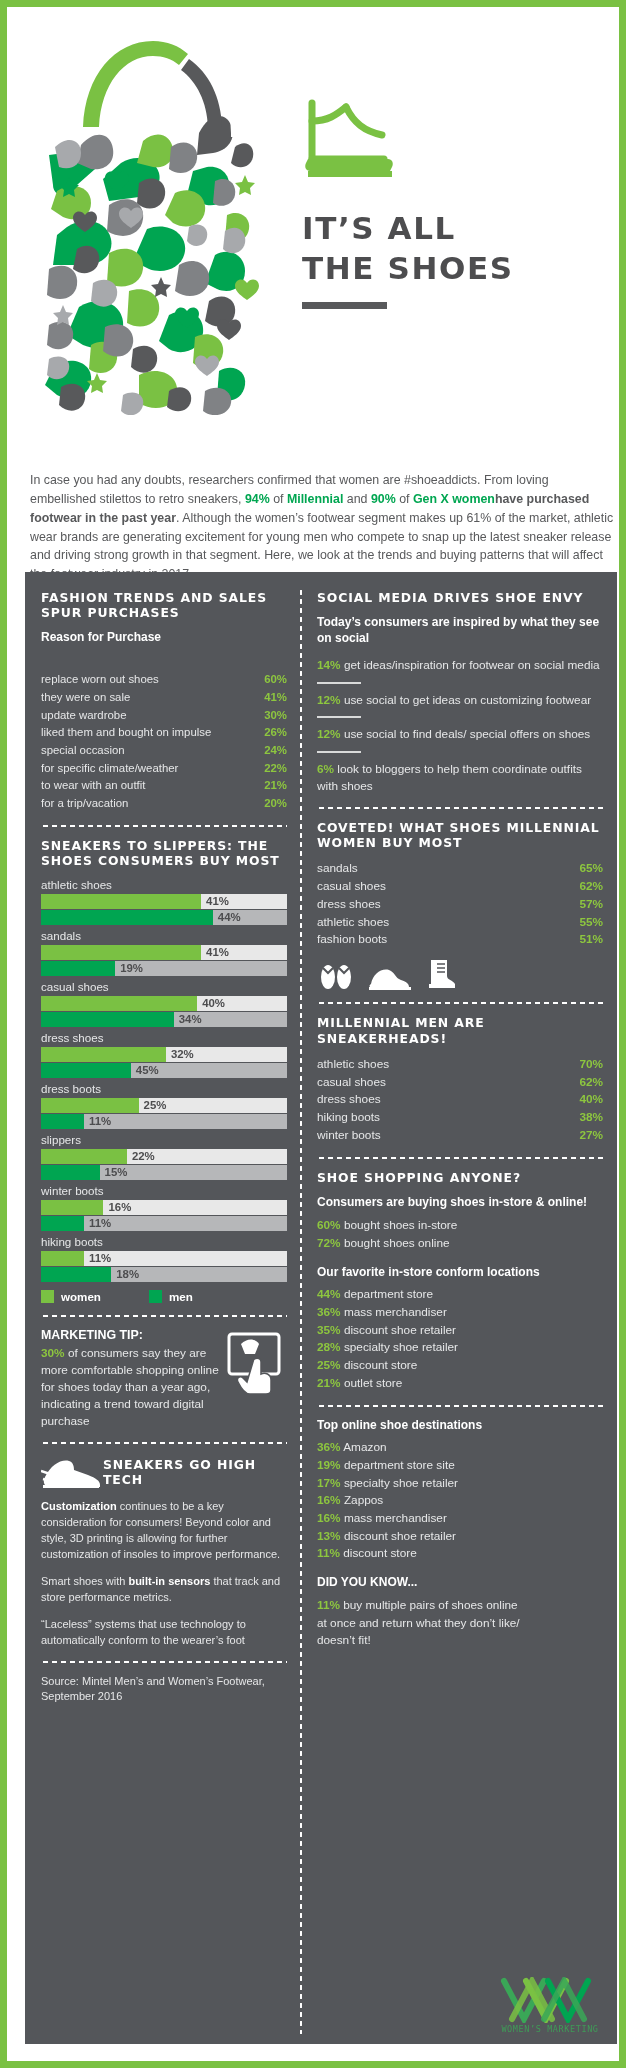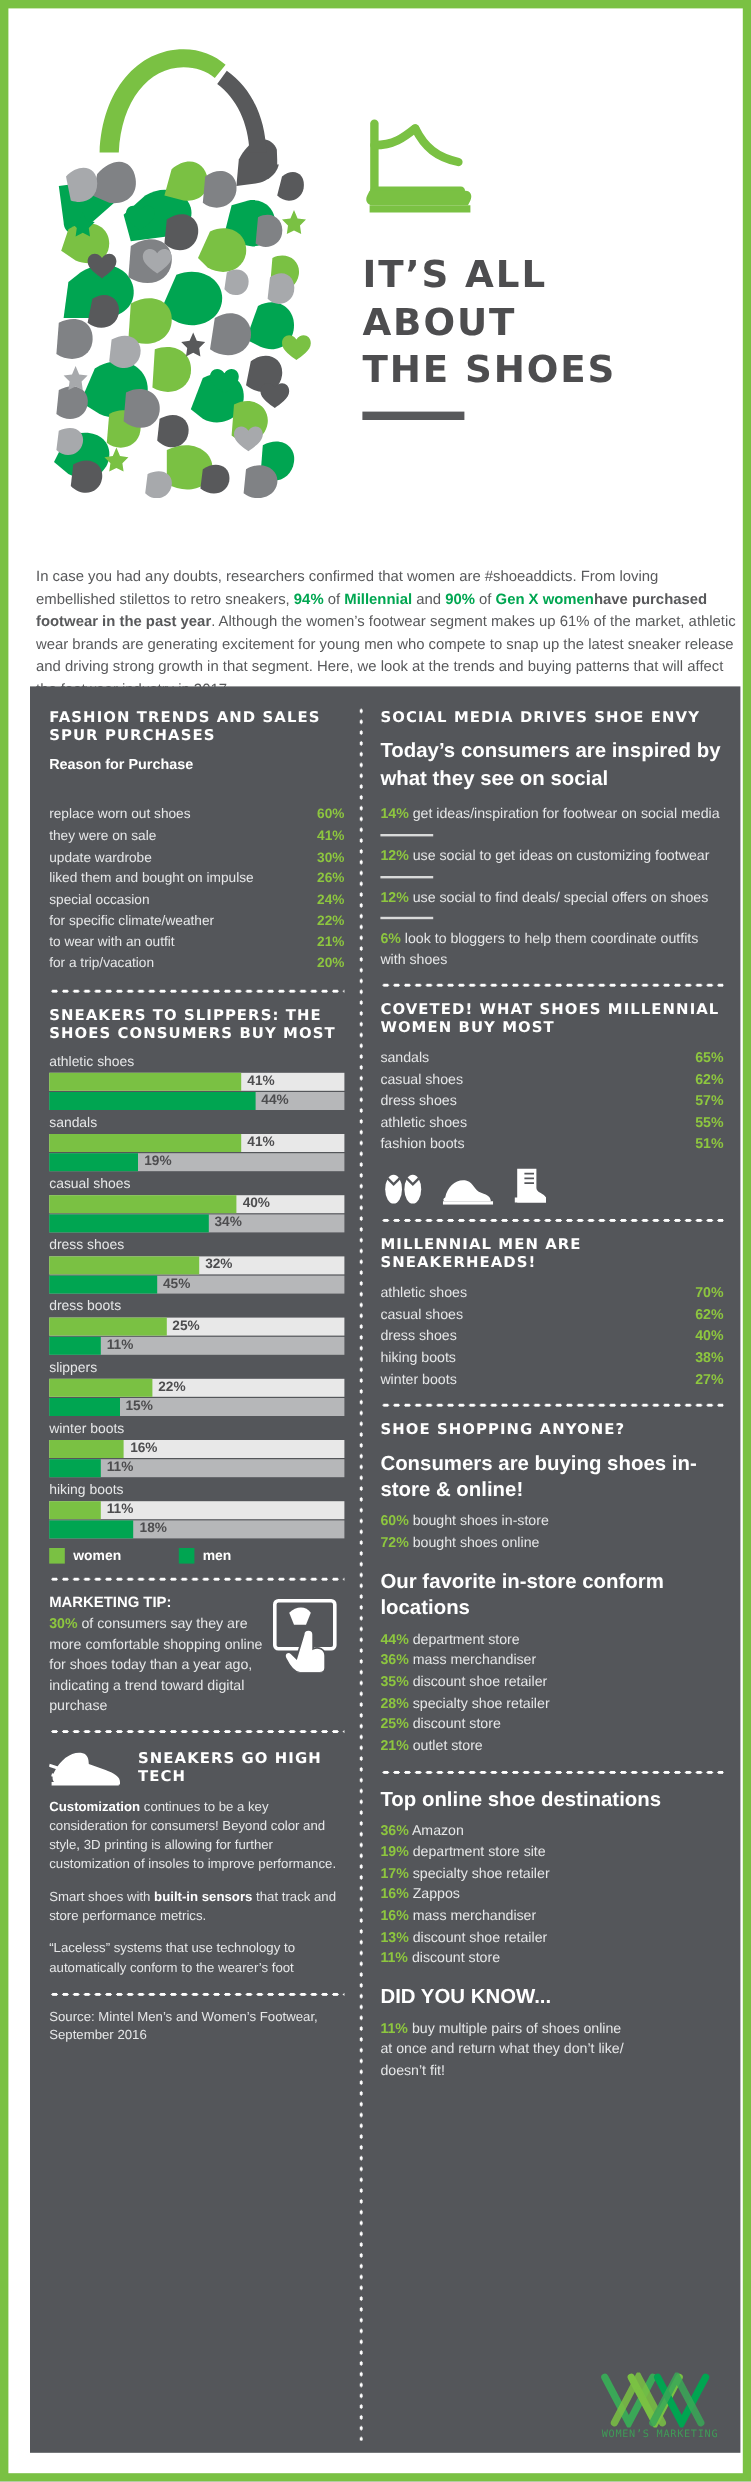--- a/index.html
+++ b/index.html
@@ -103,37 +103,37 @@
   .legend .sw.m { background:#00a551; }
   .legend .gap { width:34px; }
 
   
   .tiphead { font-weight:bold; font-size:12.4px; color:#fff; margin-bottom:3px; }
   .tiptext { font-size:11.8px; color:#e6e7e8; line-height:1.45; width:185px; }
   .tiptext .g { color:#8dc63f; font-weight:bold; }
   .tipbox { position:relative; }
   .tipicon { position:absolute; right:2px; top:4px; width:62px; height:62px; }
 
-  .hightech-row { display:flex; align-items:center; gap:12px; margin-bottom:10px; }
+  .hightech-row { display:flex; align-items:center; gap:0; margin-bottom:10px; }
   .shoeicon { width:62px; height:34px; flex:0 0 auto; }
   .bodytext { font-size:11px; color:#e6e7e8; line-height:1.45; margin-bottom:11px; }
   .bodytext b { color:#ffffff; }
   .source { font-size:11px; color:#e6e7e8; line-height:1.4; margin-top:4px; }
 
   
   .stat { font-size:11.8px; color:#e6e7e8; line-height:1.42; }
   .stat .g { color:#8dc63f; font-weight:bold; }
   .kvrow {
     display:flex; justify-content:space-between;
     font-size:11.8px; color:#e6e7e8; line-height:1.52;
   }
   .kvrow .pct { color:#8dc63f; font-weight:bold; }
   .leadrow { font-size:11.8px; color:#e6e7e8; line-height:1.5; }
   .leadrow .g { color:#8dc63f; font-weight:bold; }
-  .boldline { font-weight:bold; color:#ffffff; font-size:17px; line-height:1.32; margin-bottom:6px; }
+  .boldline { font-weight:bold; color:#ffffff; font-size:12px; line-height:1.32; margin-bottom:6px; }
 
   .iconrow { display:flex; gap:16px; align-items:flex-end; margin:9px 0 4px 2px; }
   .iconrow svg { display:block; }
 
   
   .logo { position:absolute; right:12px; bottom:10px; width:110px; text-align:center; }
   .logo svg { display:block; margin:0 auto; }
   .logotext {
     font-family:"DejaVu Sans Mono", monospace;
     font-size:8.5px; letter-spacing:0.6px; color:#3f9b57; margin-top:1px;
@@ -249,21 +249,20 @@
           <path d="M10,24 C26,24 34,18 44,10"></path>
           <path d="M44,10 C52,26 62,34 80,38"></path>
           <path d="M10,62 L82,62"></path>
         </g>
         <path d="M6,62 L86,62 C90,62 92,66 90,70 L88,74 L8,74 C4,74 2,70 4,66 Z" fill="#7ac143"></path>
         <path d="M6,74 L90,74 L90,80 L6,80 Z" fill="#7ac143"></path>
       </svg>
 
       <div class="main-title">
         <div>IT’S ALL</div>
-        <div>ABOUT</div>
         <div>THE SHOES</div>
       </div>
       <div class="title-rule"></div>
     </div>
   </div>
 
   <div class="intro">
     <span>In case you had any doubts, researchers confirmed that women are #shoeaddicts. From loving embellished stilettos to retro sneakers, </span><span class="g">94%</span><span> of </span><b class="g">Millennial</b><span> and </span><span class="g">90%</span><span> of </span><b class="g">Gen X women</b><b>have purchased footwear in the past year</b><span>. Although the women’s footwear segment makes up 61% of the market, athletic wear brands are generating excitement for young men who compete to snap up the latest sneaker release and driving strong growth in that segment. Here, we look at the trends and buying patterns that will affect the footwear industry in 2017.</span>
   </div>
 

